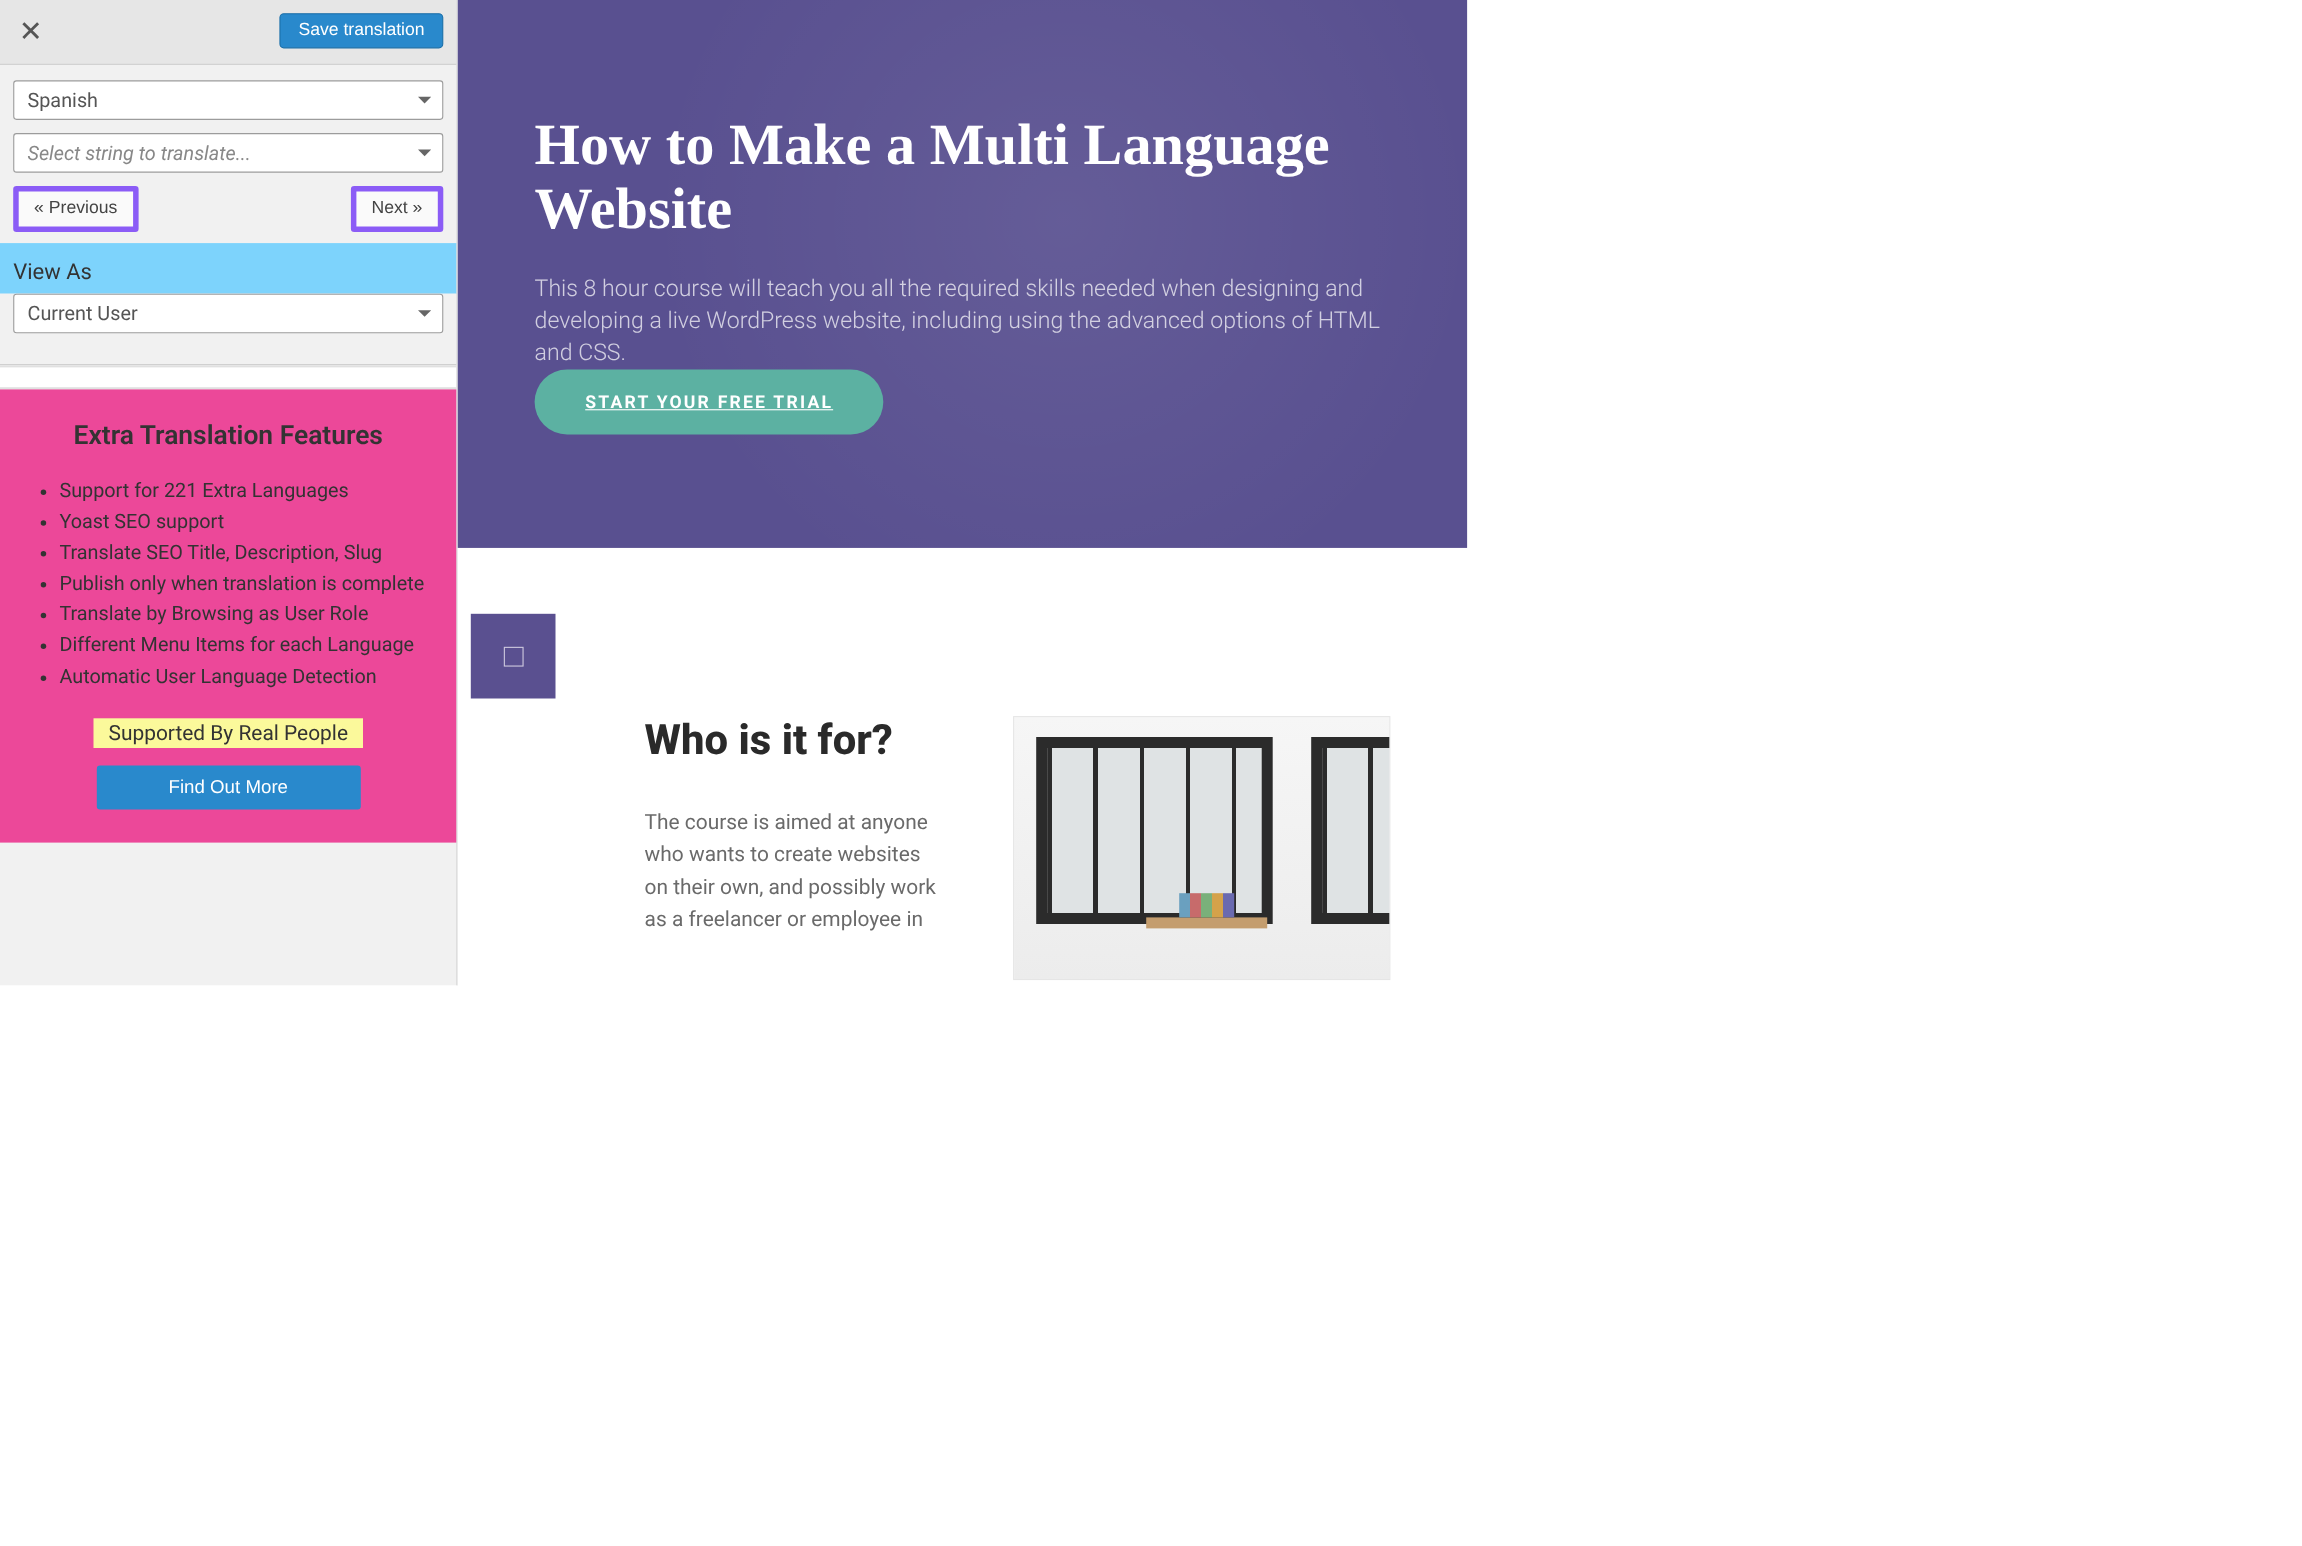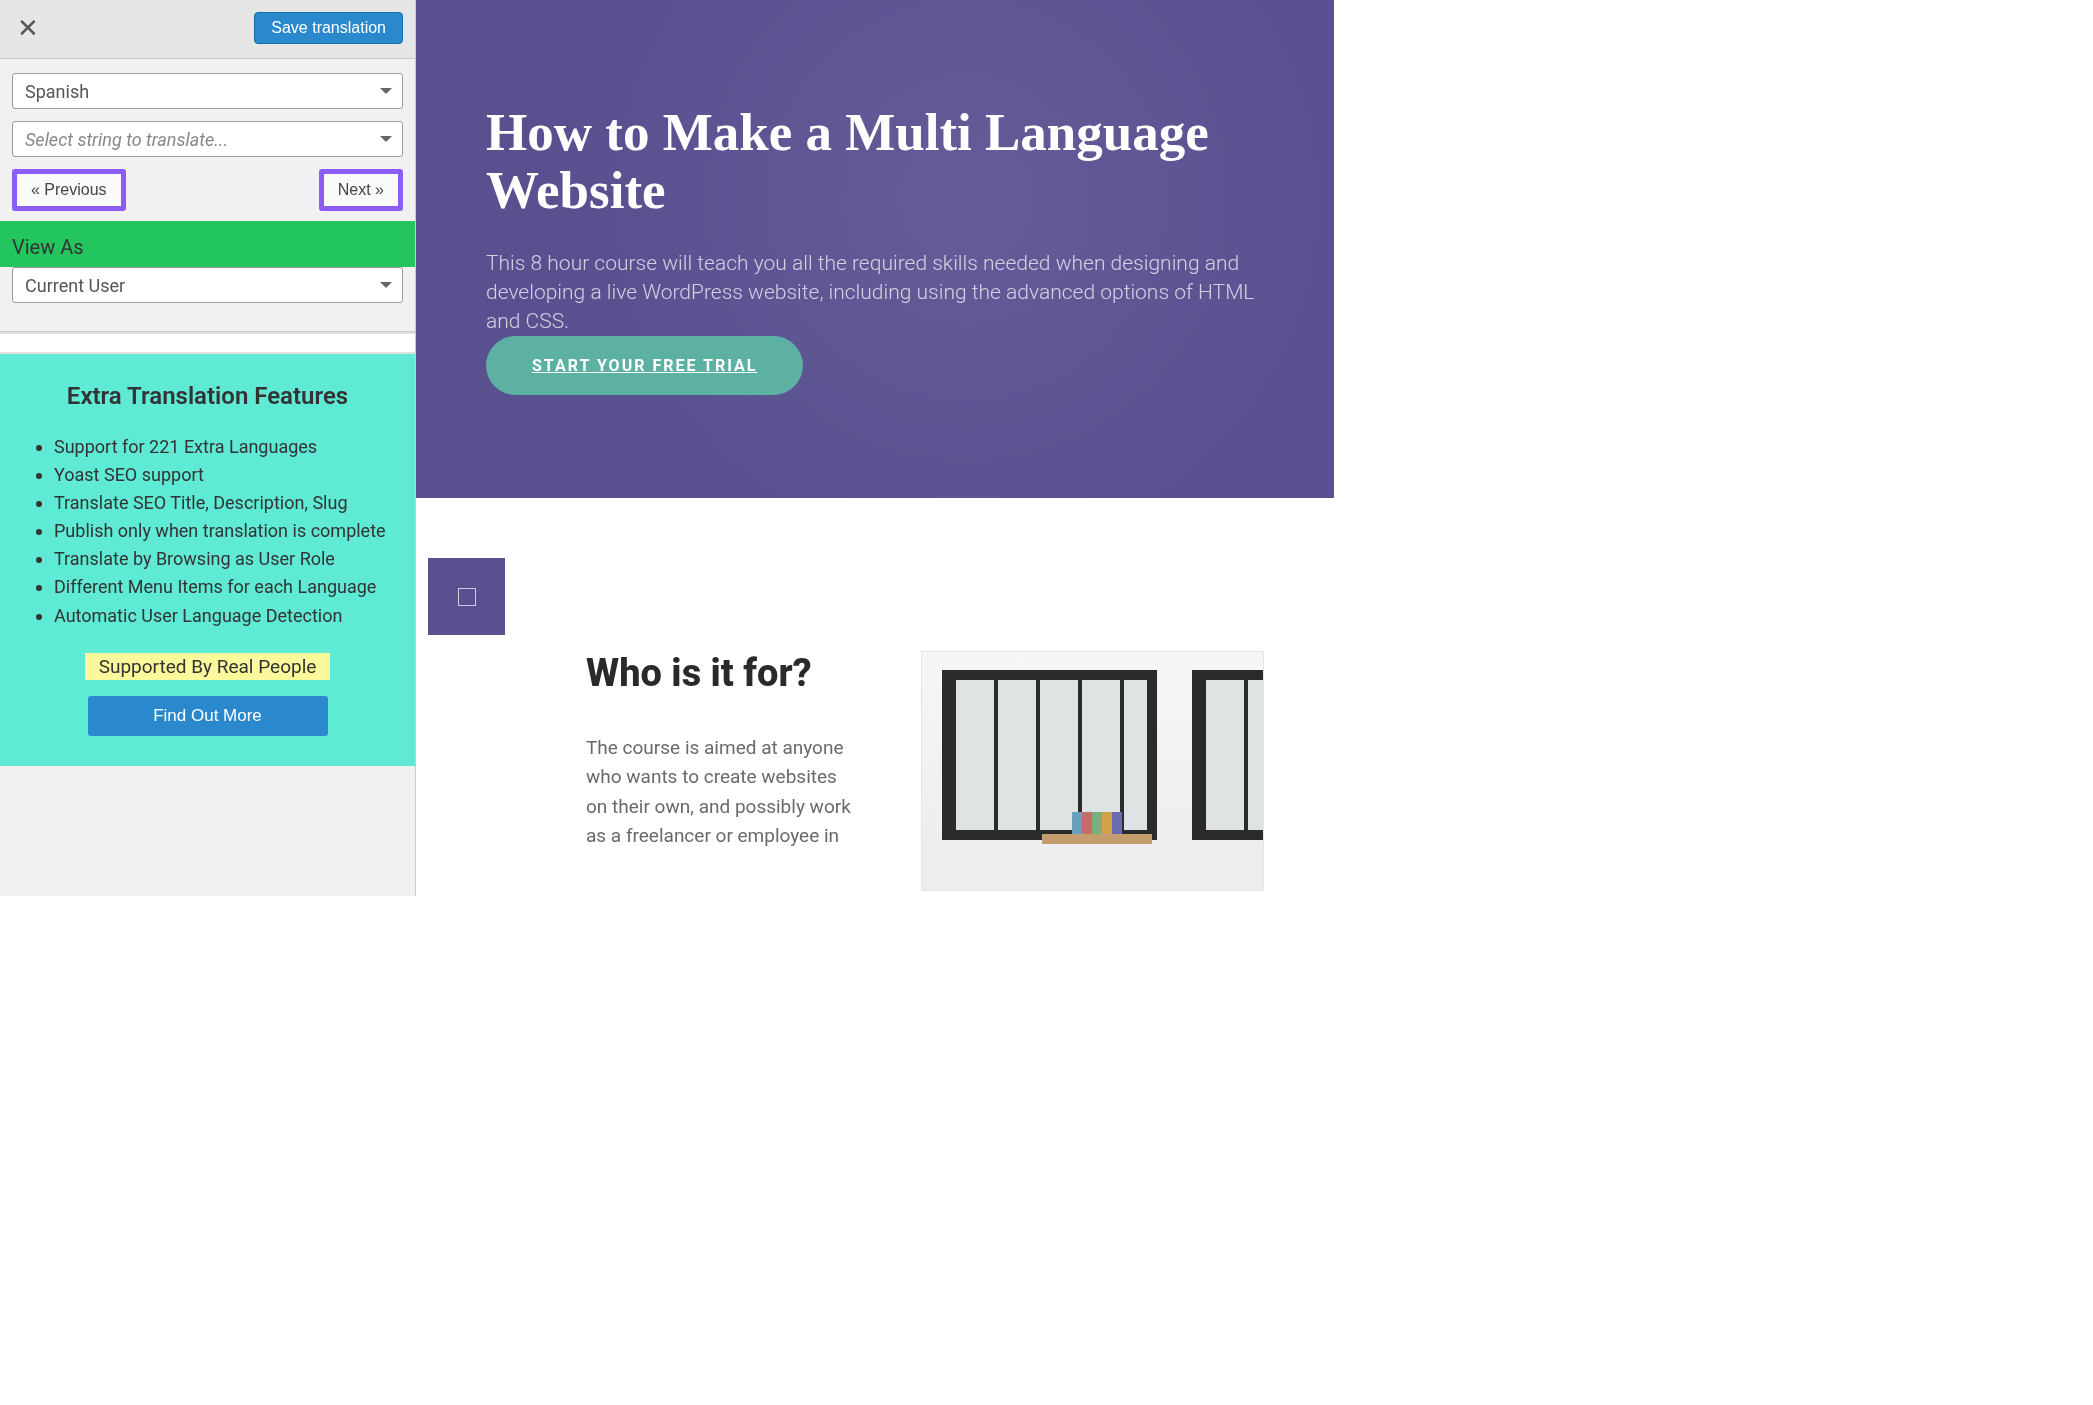--- a/index.html
+++ b/index.html
@@ -9,24 +9,24 @@
 .sidebar { width: 416px; min-width: 416px; background: #f1f1f1; display: flex; flex-direction: column; border-right: 1px solid #ccc; font-size: 18px; color: #444; overflow-y: auto; }
 .top-bar { display: flex; align-items: center; justify-content: space-between; padding: 8px 12px 10px 8px; background: #e6e6e6; border-bottom: 1px solid #ccc; }
 .close-btn { width: 40px; height: 40px; display: flex; align-items: center; justify-content: center; font-size: 26px; color: #555; cursor: pointer; }
 .save-btn { background: #2989cc; color: #fff; border: 1px solid #1a6ea8; padding: 6px 16px; font-size: 16px; border-radius: 4px; cursor: pointer; }
 .controls { padding: 14px 12px 10px; background: #f1f1f1; }
 .select { position: relative; width: 100%; background: #fff; border: 1px solid #9c9c9c; border-radius: 3px; height: 36px; display: flex; align-items: center; padding: 0 12px; font-size: 18px; color: #555; margin-bottom: 12px; cursor: pointer; }
 .select.placeholder { color: #888; font-style: italic; }
 .select .caret { position: absolute; right: 10px; top: 50%; transform: translateY(-50%); width: 0; height: 0; border-left: 6px solid transparent; border-right: 6px solid transparent; border-top: 6px solid #666; }
 .nav-row { display: flex; justify-content: space-between; margin-top: 6px; }
 .nav-btn { background: #fafafa; border: 5px solid #8b5cf6; border-radius: 3px; padding: 7px 14px; font-size: 16px; color: #444; cursor: pointer; }
-.label { font-size: 20px; color: #333; padding: 14px 12px 8px; background: #22c55e; }
+.label { font-size: 20px; color: #333; padding: 14px 12px 8px; background: #7dd3fc; }
 .controls2 { padding: 0 12px 16px; background: #f1f1f1; border-bottom: 1px solid #ccc; }
 .gap { height: 22px; background: #fff; border-top: 2px solid #e0e0e0; border-bottom: 2px solid #e0e0e0; }
-.features { padding: 28px 24px 30px; background: #5eead4; }
+.features { padding: 28px 24px 30px; background: #ec4899; }
 .features h3 { font-size: 24px; font-weight: 600; text-align: center; margin-bottom: 24px; color: #333; }
 .features ul { list-style: disc; padding-left: 30px; margin-bottom: 26px; }
 .features li { font-size: 18px; line-height: 1.45; color: #333; margin-bottom: 2px; }
 .supported { text-align: center; margin-bottom: 18px; }
 .supported span { font-size: 19px; color: #333; background: #fbf99b; padding: 2px 14px; }
 .find-btn { display: block; width: 240px; margin: 0 auto; background: #2989cc; color: #fff; border: none; padding: 10px 0; font-size: 17px; border-radius: 3px; cursor: pointer; }
 
 .preview { flex: 1; background: #fff; position: relative; overflow: hidden; }
 .hero { height: 498px; background: #5a5090; position: relative; display: flex; flex-direction: column; justify-content: center; padding: 0 70px 40px; }
 .hero::before { content:""; position:absolute; inset:0; background: radial-gradient(circle at 60% 40%, rgba(255,255,255,0.07), transparent 60%), rgba(90,80,144,0.75); }

